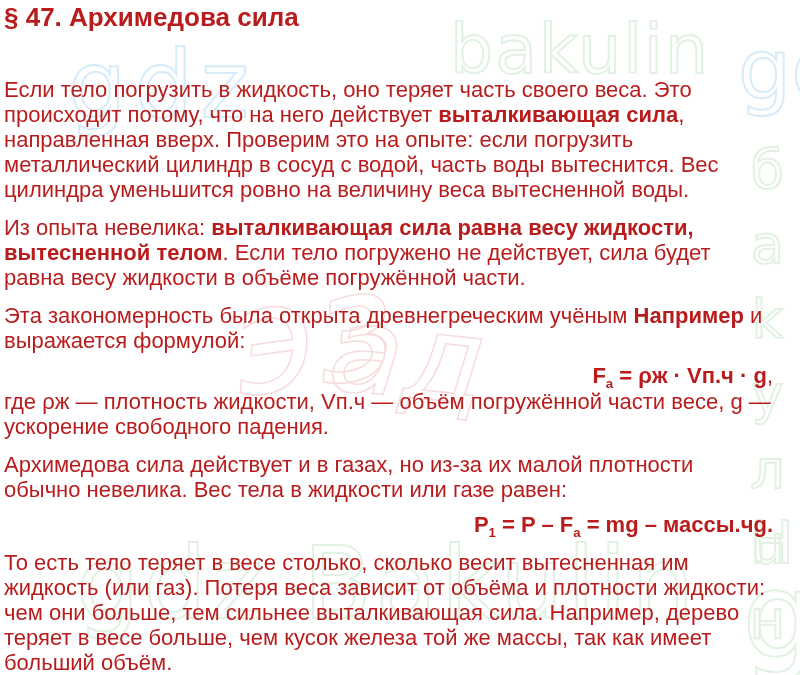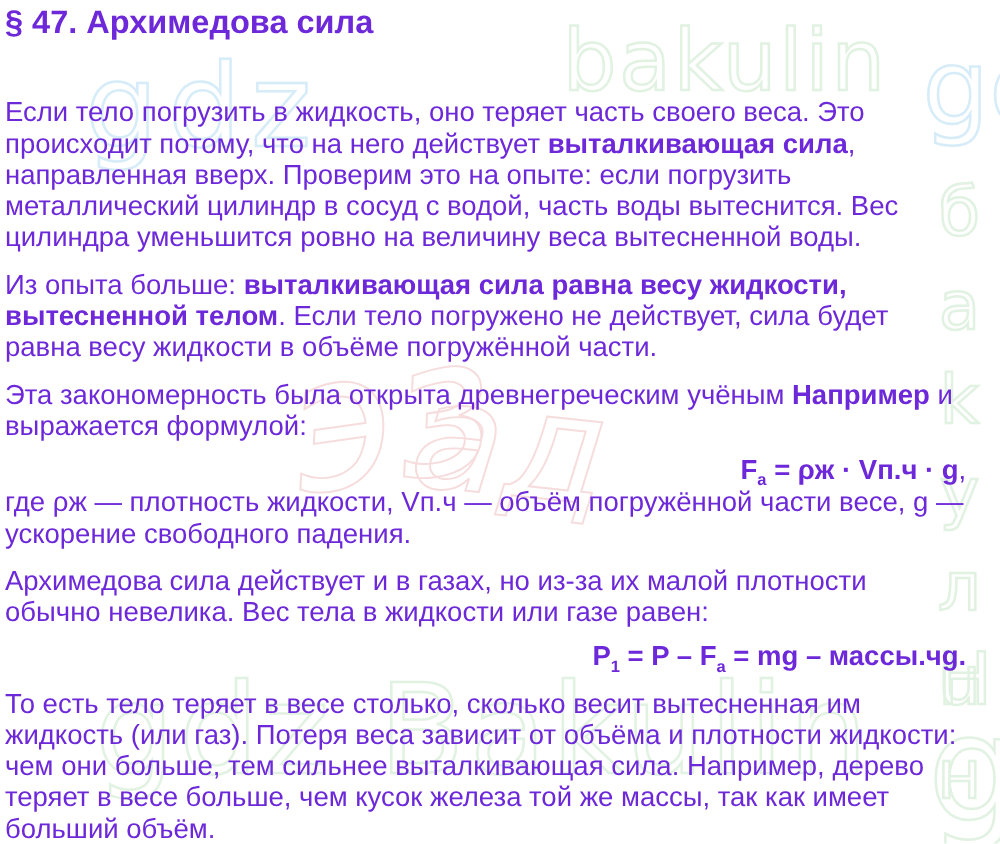--- a/index.html
+++ b/index.html
@@ -32,21 +32,21 @@
   .wm4{left:740px;top:138px;font-size:54px;writing-mode:vertical-rl;text-orientation:upright;letter-spacing:12px;}
   .wm5{left:232px;top:258px;font-size:150px;font-style:italic;transform:rotate(-8deg);}
   .wm6{left:330px;top:296px;font-size:120px;font-style:italic;transform:rotate(6deg);}
   .wm7{left:750px;top:514px;font-size:58px;}
   .wm8{left:742px;top:556px;font-size:118px;}
   .wm9{left:76px;top:534px;font-size:100px;letter-spacing:4px;}
   
   .doc{
     position:relative;z-index:1;
     padding:2px 26px 0 4px;
-    color:#6d28d9;
+    color:#b91c1c;
   }
   .doc h1{
     margin:0 0 45px 0;
     font-size:26px;
     line-height:30px;
     font-weight:bold;
   }
   .doc p{
     margin:13px 1px 0 0;
     font-size:22px;
@@ -71,21 +71,21 @@
     <span class="wm pink wm6">ад</span>
     <span class="wm green wm7">H</span>
     <span class="wm green wm8">g</span>
     <span class="wm green wm9">gdz Bakulin</span>
   </div>
 
   <div class="doc">
     <h1>§ 47. Архимедова сила</h1>
     <div id="doc-body">
         <p class=""><span>Если тело погрузить в жидкость, оно теряет часть своего веса. Это происходит потому, что на него действует </span><span class="b">выталкивающая сила</span><span>, направленная вверх. Проверим это на опыте: если погрузить металлический цилиндр в сосуд с водой, часть воды вытеснится. Вес цилиндра уменьшится ровно на величину веса вытесненной воды.</span></p>
-        <p class=""><span>Из опыта больше: </span><span class="b">выталкивающая сила равна весу жидкости, вытесненной телом</span><span>. Если тело погружено не действует, сила будет равна весу жидкости в объёме погружённой части.</span></p>
+        <p class=""><span>Из опыта невелика: </span><span class="b">выталкивающая сила равна весу жидкости, вытесненной телом</span><span>. Если тело погружено не действует, сила будет равна весу жидкости в объёме погружённой части.</span></p>
         <p class=""><span>Эта закономерность была открыта древнегреческим учёным </span><span class="b">Например</span><span> и выражается формулой:</span></p>
         <p class="formula"><span class="b">F</span><sub class="b">a</sub><span class="b"> = ρж · Vп.ч · g</span><span>,</span></p>
         <p class=" cont"><span>где ρж — плотность жидкости, Vп.ч — объём погружённой части весе, g — ускорение свободного падения.</span></p>
         <p class=""><span>Архимедова сила действует и в газах, но из-за их малой плотности обычно невелика. Вес тела в жидкости или газе равен:</span></p>
         <p class="formula"><span class="b">P</span><sub class="b">1</sub><span class="b"> = P – F</span><sub class="b">a</sub><span class="b"> = mg – массы.чg.</span></p>
         <p class=""><span>То есть тело теряет в весе столько, сколько весит вытесненная им жидкость (или газ). Потеря веса зависит от объёма и плотности жидкости: чем они больше, тем сильнее выталкивающая сила. Например, дерево теряет в весе больше, чем кусок железа той же массы, так как имеет больший объём.</span></p>
       </div>
   </div>
 
 </div>

